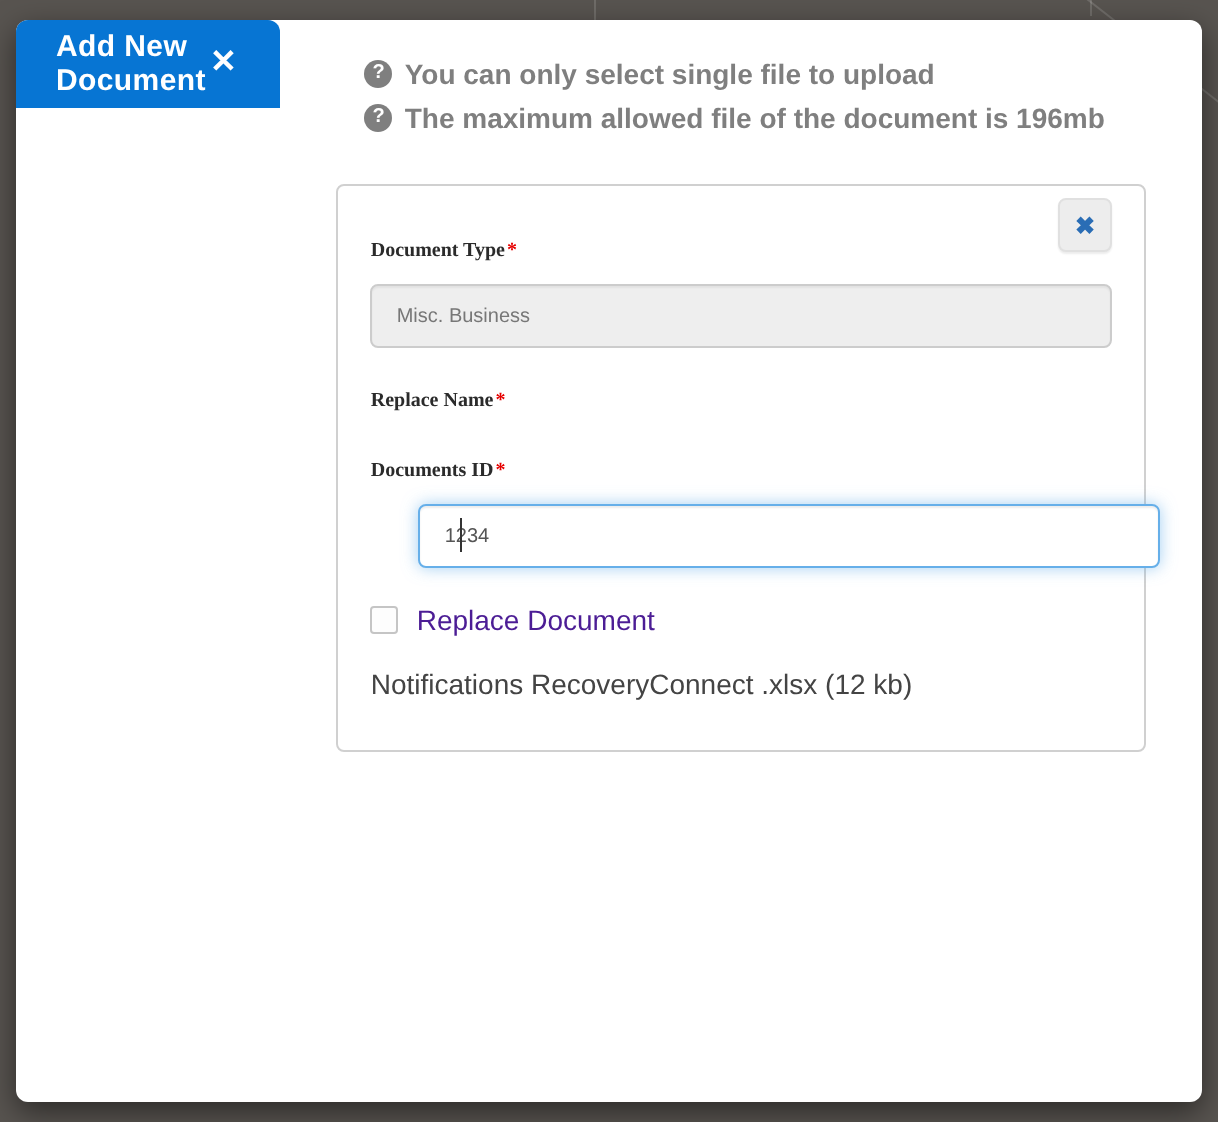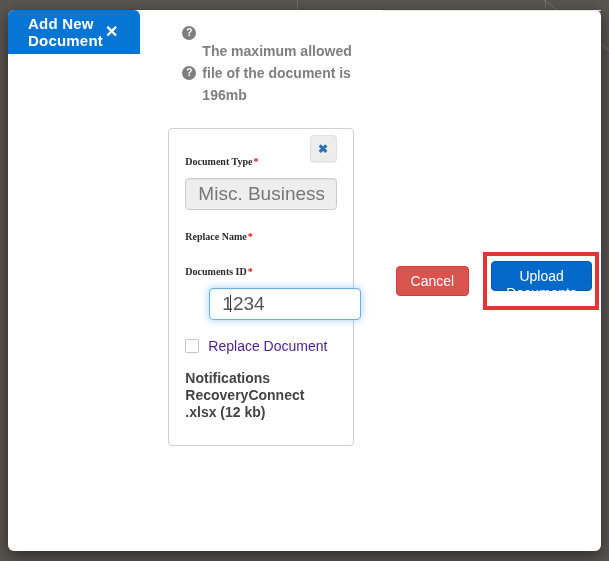--- a/index.html
+++ b/index.html
@@ -66,41 +66,41 @@
   }
   .clear-btn span{color:#2a6db5;font-size:12px;font-weight:700;line-height:1;}
   .field-label{
     display:block;font-size:10px;font-weight:700;color:#2b2b2b;
     margin:18px 0 8px 0;line-height:17px;font-family:Liberation Serif, serif;
   }
   .field-label.first{margin-top:10px;}
   .req{color:#e60000;margin-left:1px;}
   .text-input{
     width:100%;height:30px;border:1px solid #ccc;border-radius:4px;
-    padding:15px 12px;font-size:19px;color:#555;background:#fff;
+    padding:15px 12px;font-size:10px;color:#555;background:#fff;
     font-family:"Liberation Sans","DejaVu Sans",sans-serif;outline:none;
     box-shadow:inset 0 1px 1px rgba(0,0,0,.05);
   }
   .text-input.disabled{background:#eee;color:#777;}
   .focus-wrap{position:relative;}
   .text-input.focused{
     height:31px;border-color:var(--focus-blue);
     box-shadow:inset 0 1px 1px rgba(0,0,0,.075),0 0 8px rgba(102,175,233,.6);
     margin-left:24px;
   }
   .caret{position:absolute;left:45px;top:7px;width:1px;height:17px;background:#333;}
   .checkbox-row{
     margin-top:18px;display:flex;align-items:center;gap:9px;
     font-size:14px;color:#4c1d95;line-height:16px;
   }
   .checkbox{
     width:14px;height:14px;background:#fdfdfd;border:1px solid #c5c5c5;
     border-radius:2px;display:inline-block;cursor:pointer;flex:0 0 14px;
   }
-  .file-info{margin-top:16px;font-size:14px;color:#444;line-height:17px;font-weight:bold;}
+  .file-info{margin-top:16px;font-size:14px;color:#444;line-height:17px;}
 
   .modal-footer{
     flex:0 0 56px;border-top:1px solid #e5e5e5;
     border-radius:0 0 6px 6px;
     display:flex;align-items:center;justify-content:flex-end;
     padding:0 2px 0 14px;gap:14px;
   }
   .btn{
     font-family:"Liberation Sans","DejaVu Sans",sans-serif;
     font-size:14px;color:#fff;border-radius:4px;cursor:pointer;
@@ -124,20 +124,21 @@
 
   <div class="modal-header">
     <span class="modal-title">Add New Document</span>
     <button class="header-close">✕</button>
   </div>
 
   <div class="modal-body">
 
     <div class="note">
       <span class="qicon">?</span>
+      <span>You can only select single file to upload</span>
     </div>
     <div class="note">
       <span class="qicon">?</span>
       <span>The maximum allowed file of the document is 196mb</span>
     </div>
 
     <div class="panel">
 
       <button class="clear-btn">
         <span>✖</span>
@@ -163,20 +164,14 @@
       <div class="checkbox-row">
         <span class="checkbox"></span>
         <span>Replace Document</span>
       </div>
 
       <div class="file-info">Notifications RecoveryConnect .xlsx (12 kb)</div>
 
     </div>
   </div>
 
-  <div class="modal-footer">
-    <button class="btn btn-cancel">Cancel</button>
-    <div class="annotation">
-      <button class="btn btn-upload">Upload Documents</button>
-    </div>
-  </div>
 
 </div>
 
 </body></html>

